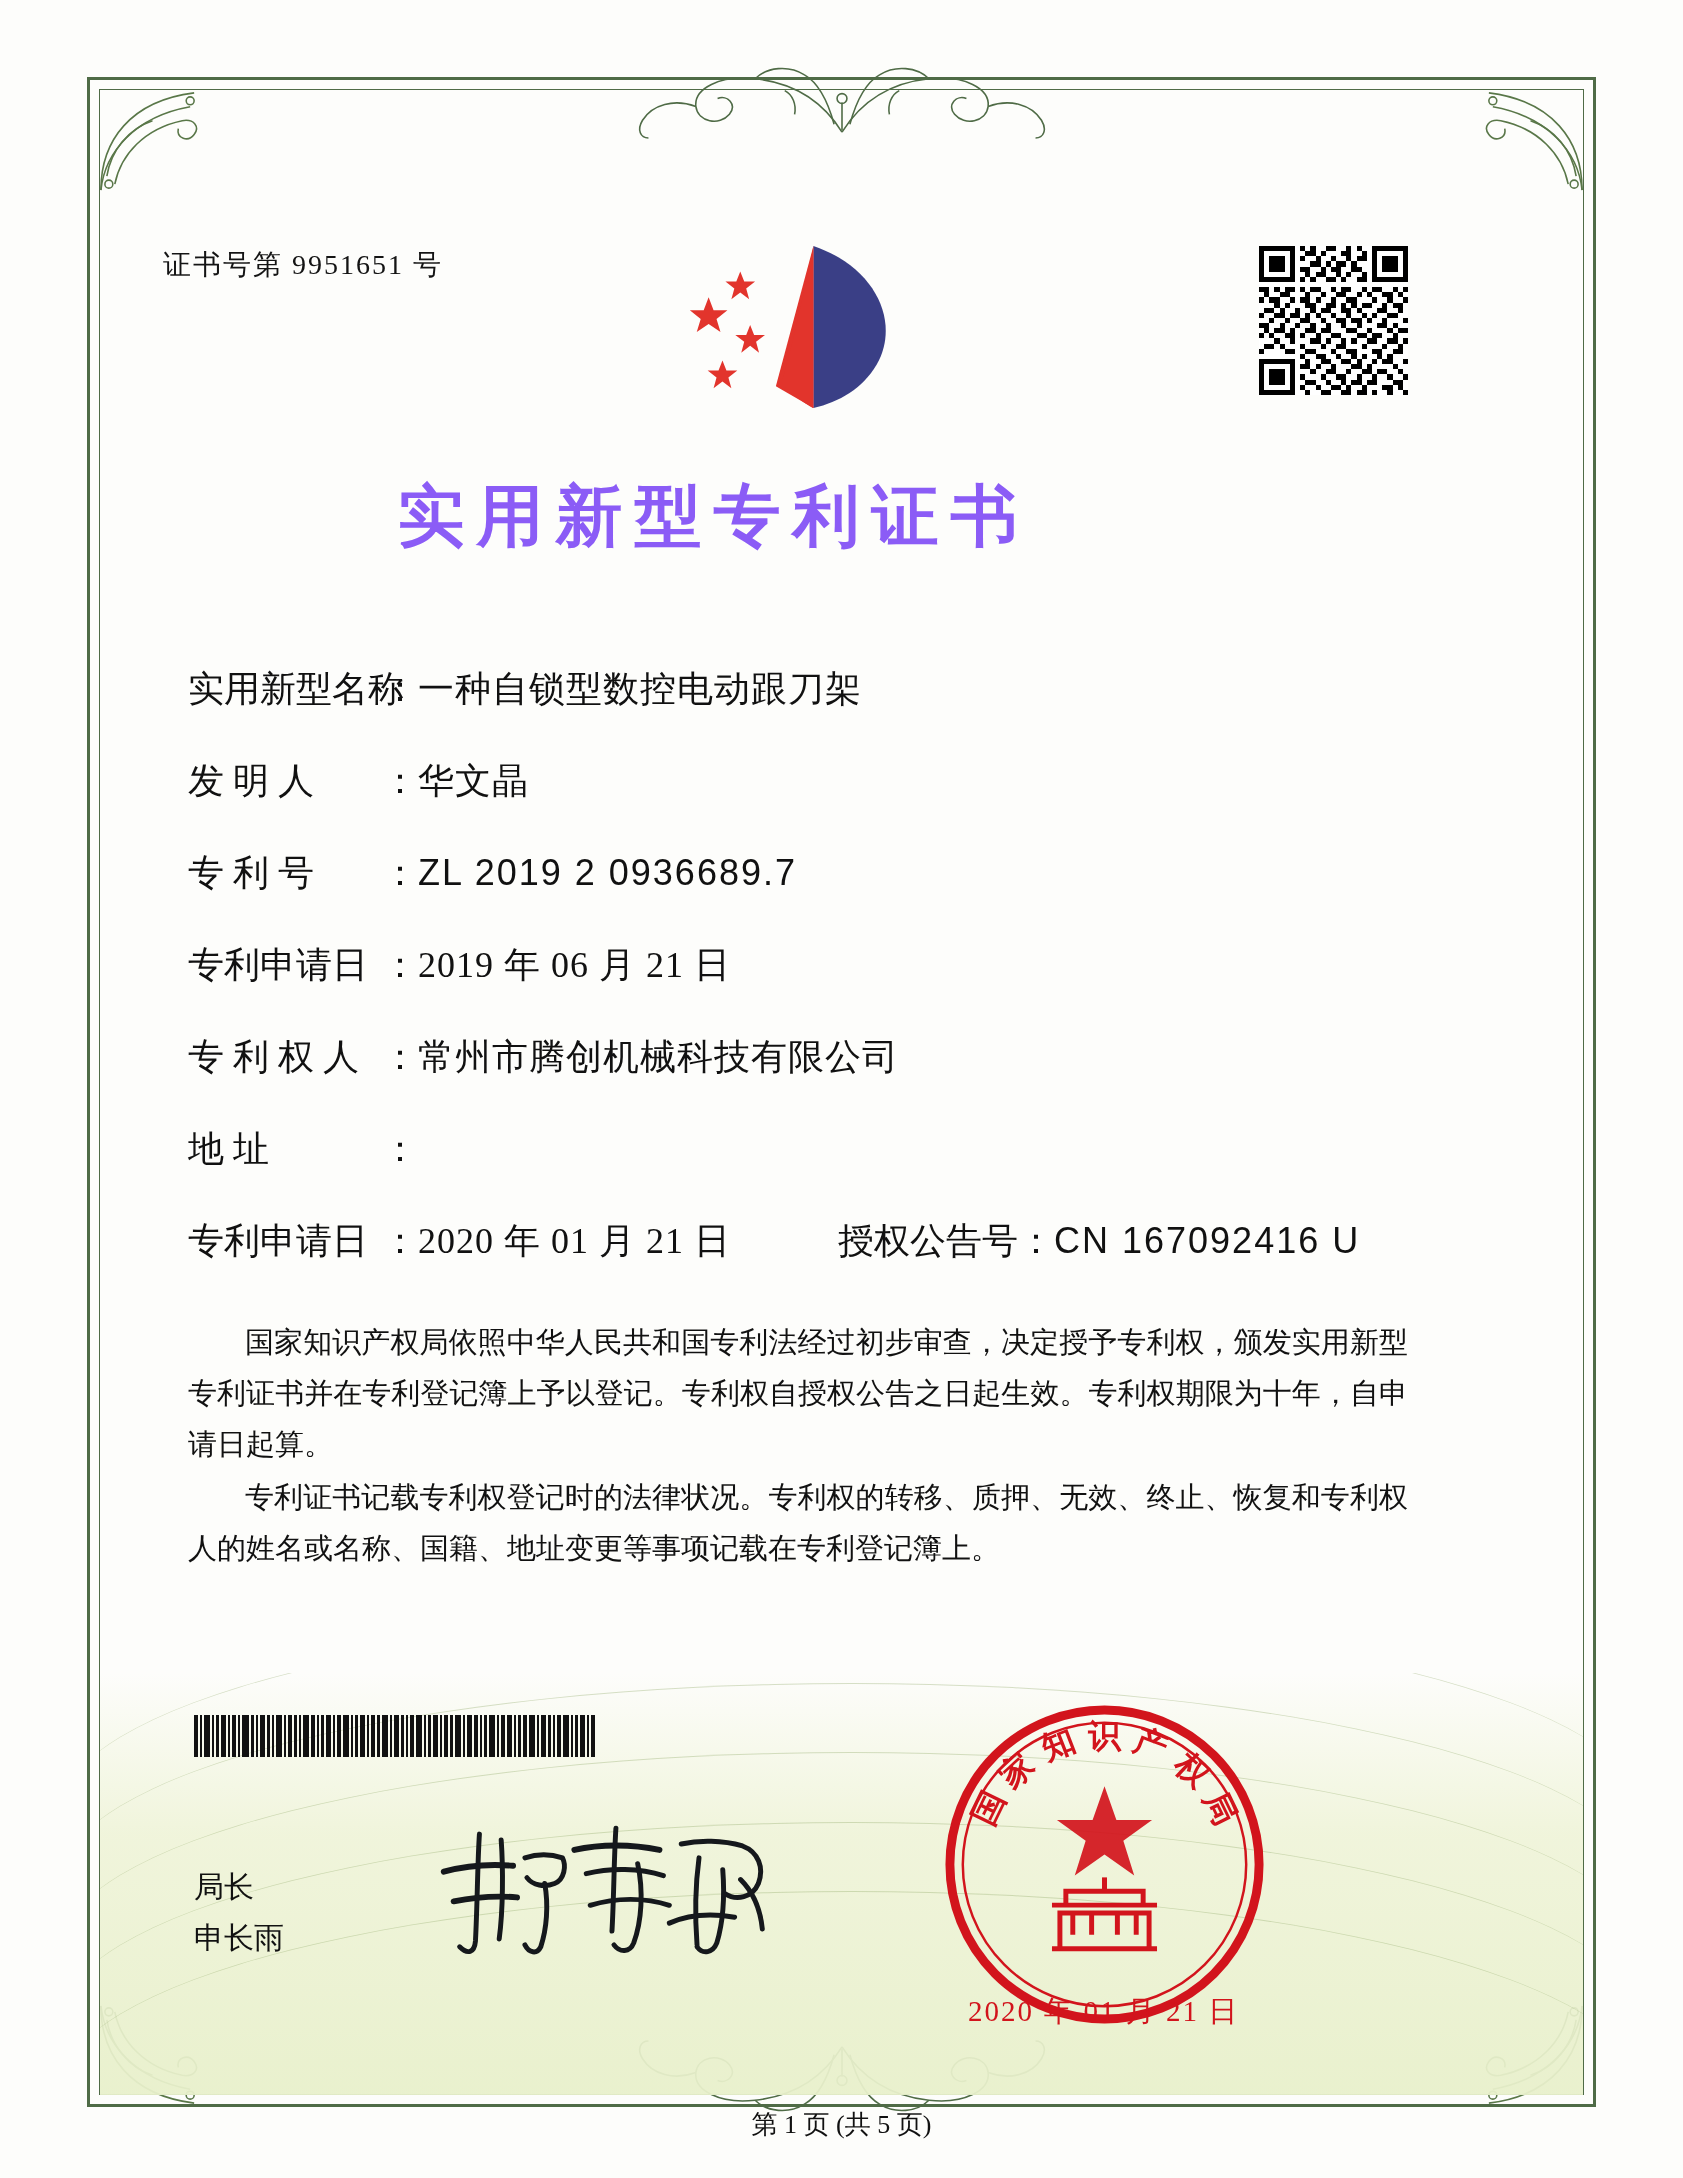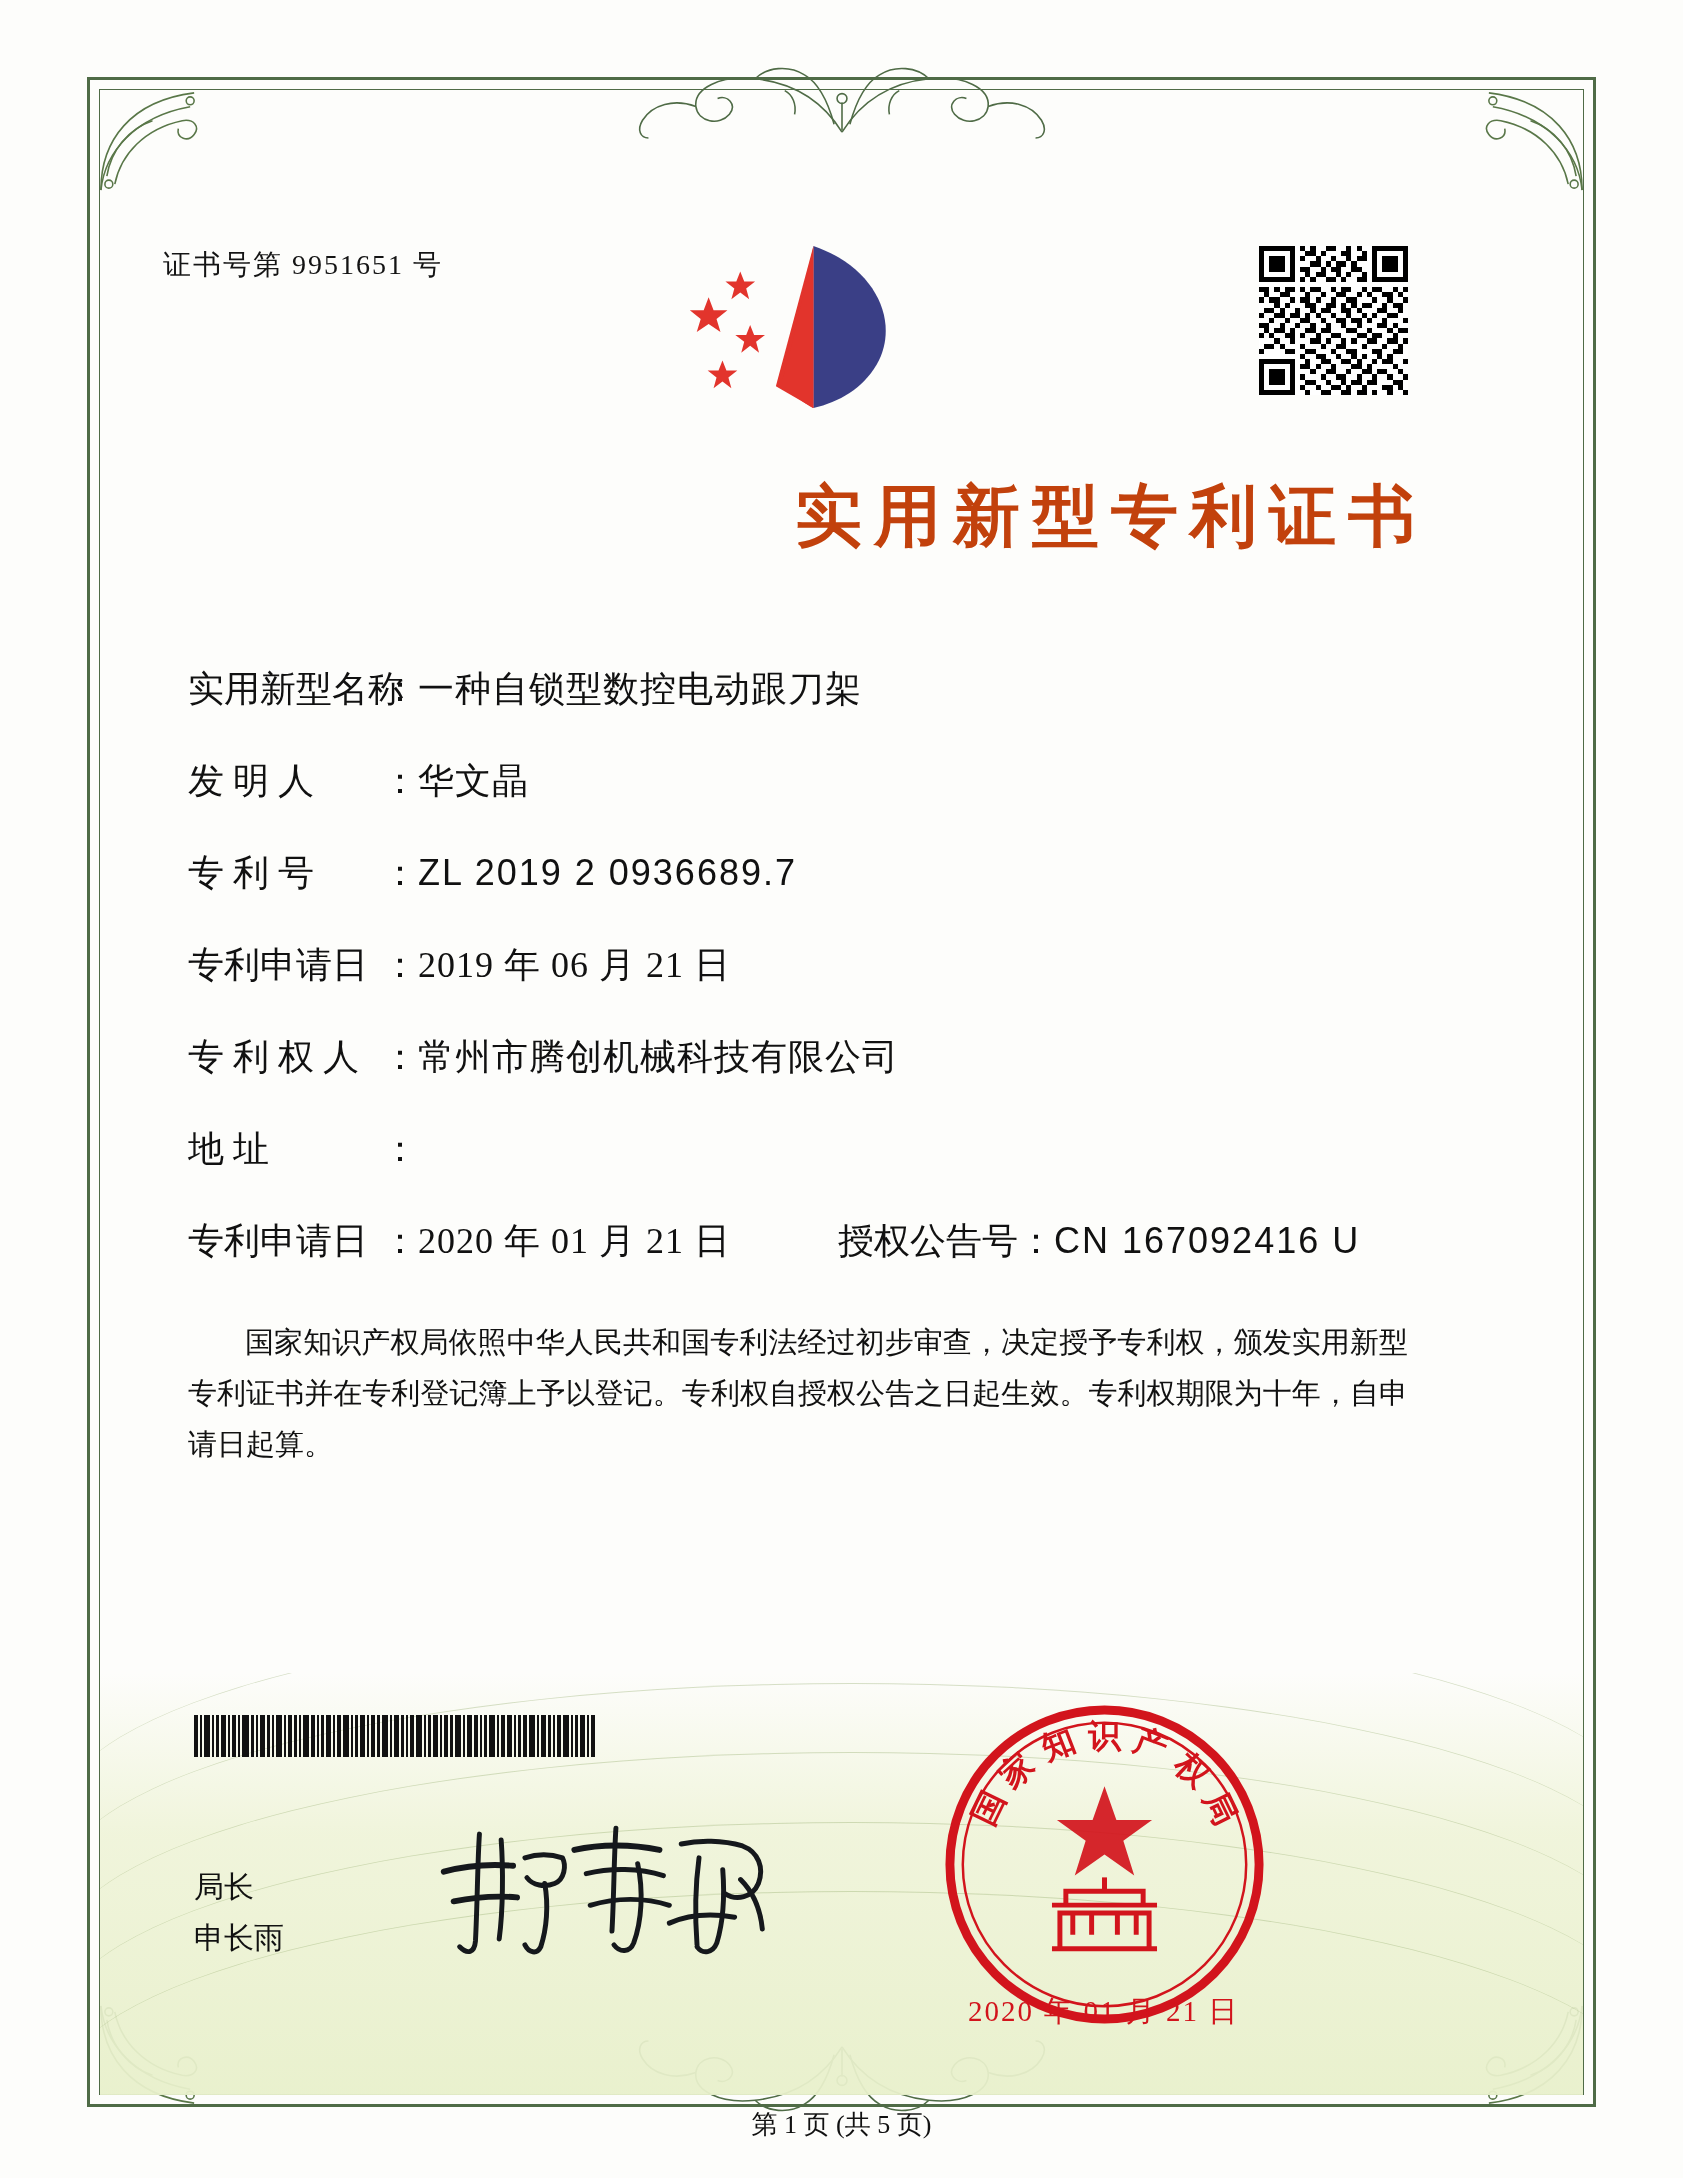--- a/index.html
+++ b/index.html
@@ -98,25 +98,25 @@
     width: 149px;
     height: 149px;
   }
   .qr svg { width: 100%; height: 100%; display: block; }
 
   .main-title {
     position: absolute;
     left: 0;
     top: 471px;
     width: 1427px;
-    text-align: right;
+    text-align: center;
     font-size: 67px;
     font-weight: bold;
     letter-spacing: 12px;
-    color: #c2410c;
+    color: #8b5cf6;
     font-family: "DejaVu Serif", "Liberation Serif", serif;
   }
 
   
   .fields {
     position: absolute;
     left: 188px;
     top: 665px;
     width: 1287px;
     color: #111;
@@ -618,20 +618,21 @@
       <span class="field-value">2020 年 01 月 21 日</span>
       <span class="second-label">授权公告号</span>
       <span class="field-colon">：</span>
       <span class="field-value mono">CN 167092416 U</span>
     </div>
 
   </div>
 
   <div class="paragraphs">
     <p>国家知识产权局依照中华人民共和国专利法经过初步审查，决定授予专利权，颁发实用新型专利证书并在专利登记簿上予以登记。专利权自授权公告之日起生效。专利权期限为十年，自申请日起算。</p>
+    <p>专利证书记载专利权登记时的法律状况。专利权的转移、质押、无效、终止、恢复和专利权人的姓名或名称、国籍、地址变更等事项记载在专利登记簿上。</p>
   </div>
 
   <div class="band">
     <div class="wave" style="top:-59px"></div>
     <div class="wave" style="top:10px"></div>
     <div class="wave" style="top:79px"></div>
     <div class="wave" style="top:149px"></div>
     <div class="wave" style="top:218px"></div>
   </div>
 

